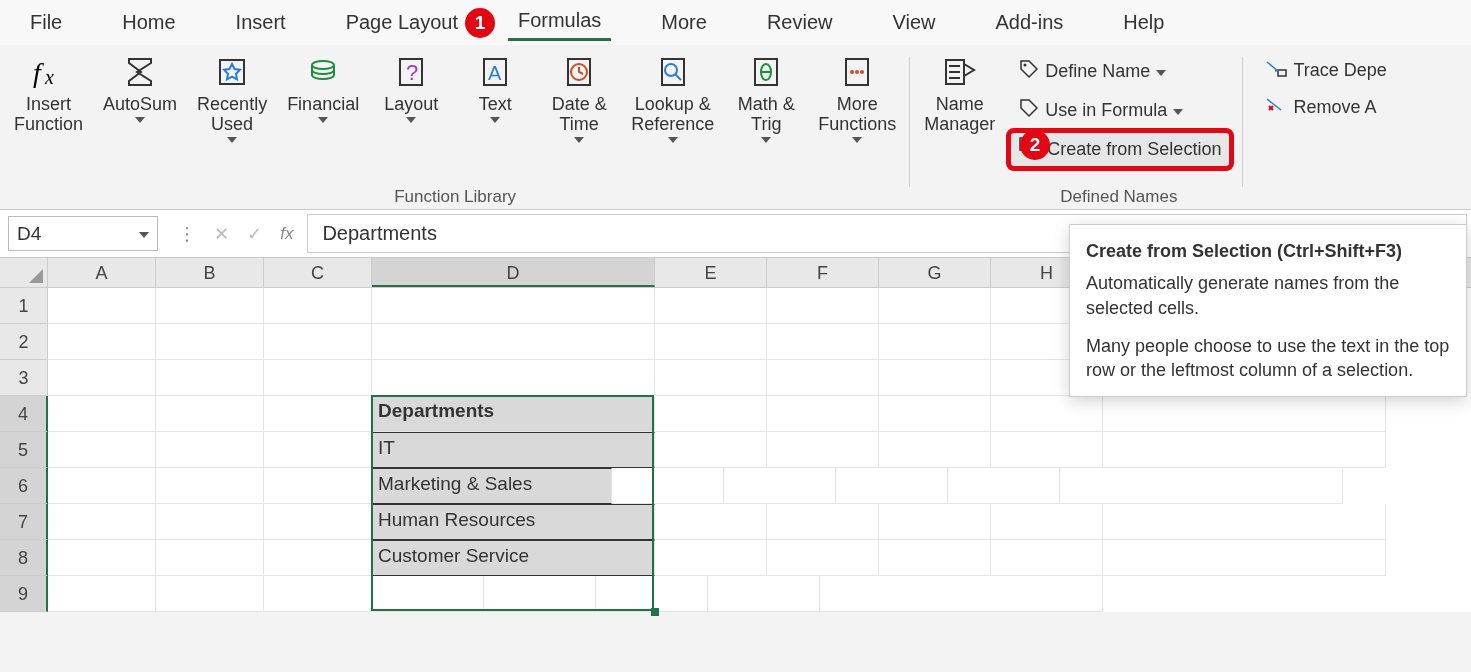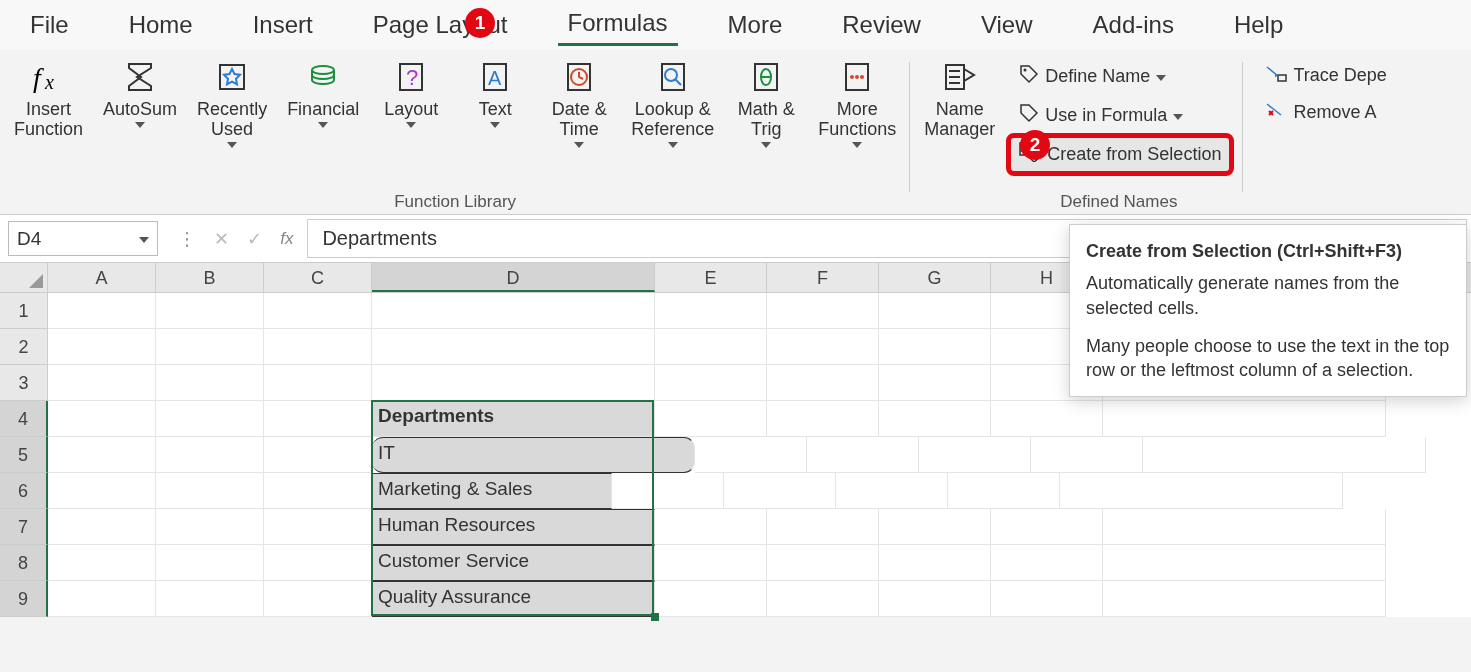--- a/index.html
+++ b/index.html
@@ -10,21 +10,21 @@
     width: 1471px;
     height: 672px;
     overflow: hidden;
     position: relative;
   }
   
   .ribbon-tabs {
     display: flex;
     gap: 40px;
     padding: 6px 20px 4px 20px;
-    font-size: 24px;
+    font-size: 20px;
     align-items: center;
     background: #f8f8f8;
   }
   .ribbon-tab {
     padding: 3px 10px 6px 10px;
     position: relative;
     cursor: default;
   }
   .ribbon-tab.active {
     border-bottom: 3px solid #217346;
@@ -548,21 +548,21 @@
         <div class="cell" style="width: 112px;"></div>
         <div class="cell" style="width: 112px;"></div>
         <div class="cell" style="width: 112px;"></div>
         <div class="cell" style="width: 283px;"></div>
       </div>
       <div class="row">
         <div class="row-h sel">5</div>
         <div class="cell" style="width: 108px;"></div>
         <div class="cell" style="width: 108px;"></div>
         <div class="cell" style="width: 108px;"></div>
-        <div class="cell data-cell" style="width: 323px; border-radius: 11px;">IT</div>
+        <div class="cell data-cell" style="width: 283px;">IT</div>
         <div class="cell" style="width: 112px;"></div>
         <div class="cell" style="width: 112px;"></div>
         <div class="cell" style="width: 112px;"></div>
         <div class="cell" style="width: 112px;"></div>
         <div class="cell" style="width: 283px;"></div>
       </div>
       <div class="row">
         <div class="row-h sel">6</div>
         <div class="cell" style="width: 108px;"></div>
         <div class="cell" style="width: 108px;"></div>
@@ -596,21 +596,20 @@
         <div class="cell" style="width: 112px;"></div>
         <div class="cell" style="width: 112px;"></div>
         <div class="cell" style="width: 112px;"></div>
         <div class="cell" style="width: 283px;"></div>
       </div>
       <div class="row">
         <div class="row-h sel">9</div>
         <div class="cell" style="width: 108px;"></div>
         <div class="cell" style="width: 108px;"></div>
         <div class="cell" style="width: 108px;"></div>
-        <div class="cell data-cell" style="width: 283px;">Quality Assurance</div>
         <div class="cell" style="width: 112px;"></div>
         <div class="cell" style="width: 112px;"></div>
         <div class="cell" style="width: 112px;"></div>
         <div class="cell" style="width: 112px;"></div>
         <div class="cell" style="width: 283px;"></div>
       </div>
     </div>
 
 <div class="sel-range" style="left: 371px; top: 137px; width: 283px; height: 216px;"></div>
     <div class="fill-handle" style="left: 651px; top: 350px;"></div>

